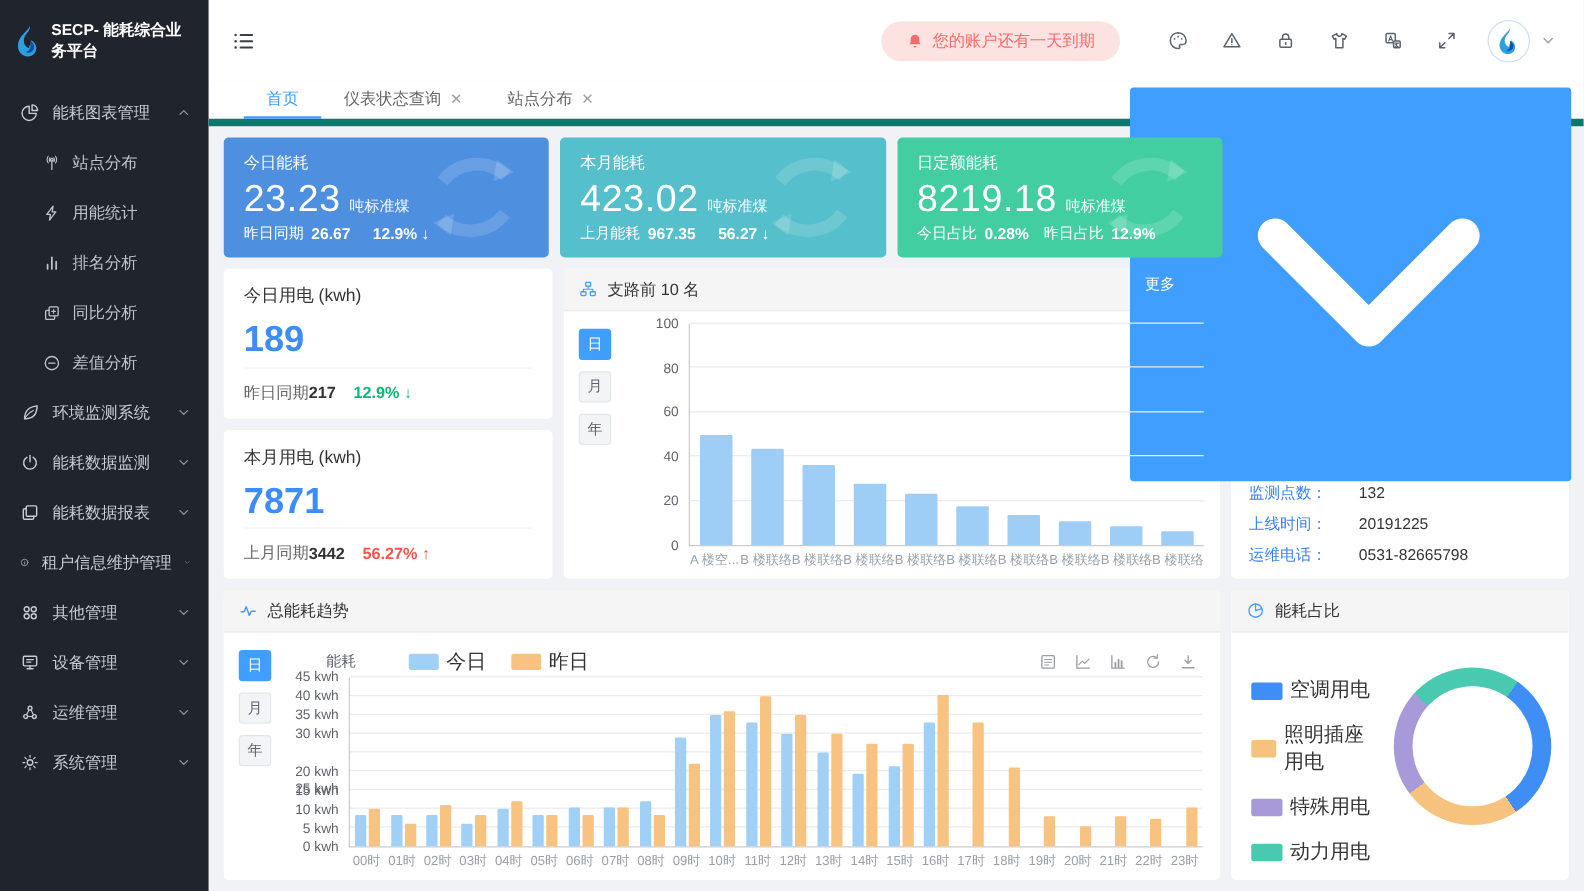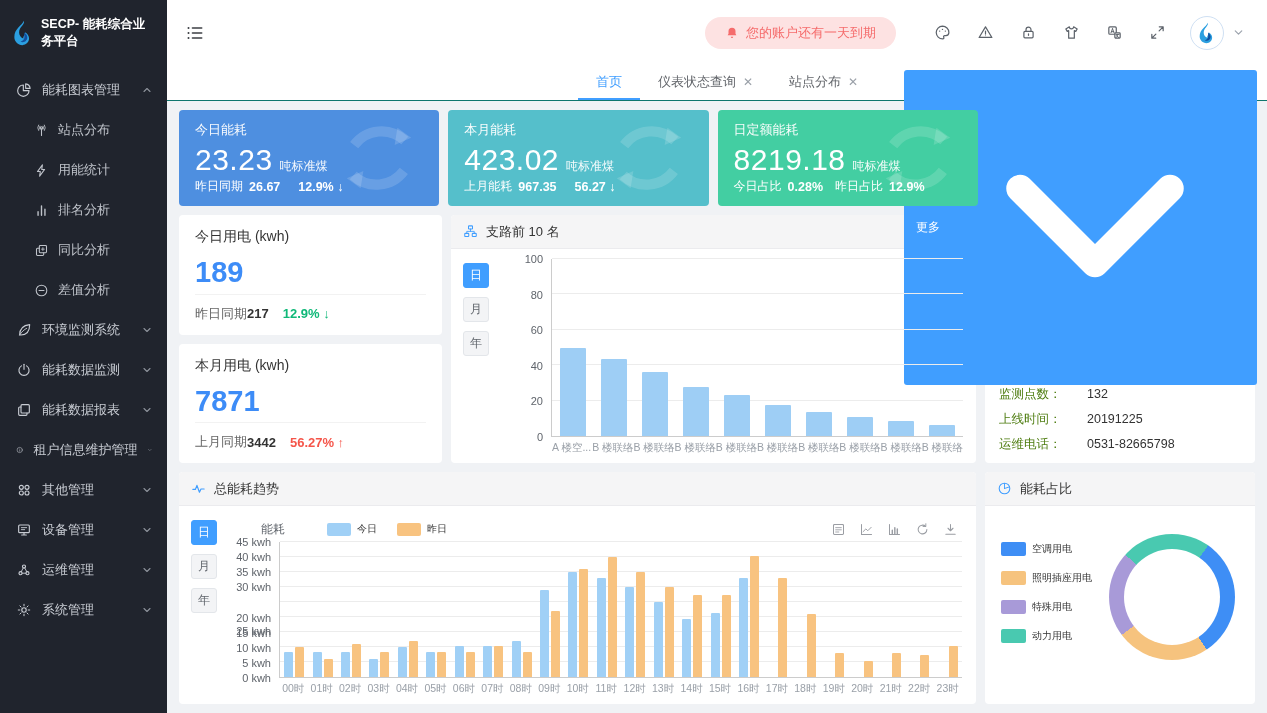--- a/index.html
+++ b/index.html
@@ -32,21 +32,21 @@
   .alert-pill .bell { width:14px; height:14px; }
   .alert-pill .bell svg { width:14px; height:14px; }
   .topbar-icons { display:flex; align-items:center; gap:26px; color:#5c626a; margin-right:24px; }
   .topbar-icons span { width:17px; height:17px; cursor:pointer; display:flex; }
   .topbar-icons svg { width:17px; height:17px; }
   .avatar { width:34px; height:34px; border-radius:50%; border:1px solid #cfe0f3; background:#fff; display:flex; align-items:center; justify-content:center; cursor:pointer; }
   .avatar svg { width:18px; height:22px; }
   .av-caret { width:13px; height:13px; color:#9ca3ad; margin-left:8px; cursor:pointer; }
   .av-caret svg { width:13px; height:13px; }
 
-  .tabbar { height:36px; background:#fff; border-bottom:1px solid #0f766e; display:flex; align-items:stretch; padding:0 8px 0 28px; position:relative;justify-content:center; }
+  .tabbar { height:36px; background:#fff; border-bottom:6px solid #0f766e; display:flex; align-items:stretch; padding:0 8px 0 28px; position:relative; }
   .tabs { display:flex; }
   .tab { display:flex; align-items:center; gap:7px; padding:0 18px; font-size:13px; color:#63666b; border-bottom:2px solid transparent; cursor:pointer; }
   .tab.active { color:#409eff; border-bottom-color:#409eff; }
   .tab .tab-close { font-size:12px; color:#9aa0a8; cursor:pointer; }
   .more-btn { position:absolute; right:10px; top:5px; background:#409eff; border:none; color:#fff; font-size:12px; border-radius:3px; padding:6px 12px; display:flex; align-items:center; gap:5px; cursor:pointer; font-family:inherit; }
   .more-btn svg { width:10px; height:10px; }
 
   .content { flex:1; padding:9px 12px; display:flex; flex-direction:column; gap:9px; overflow:hidden; background:#f0f2f5; }
 
   
@@ -98,39 +98,39 @@
   .bc-bar { border-radius:1px 1px 0 0; }
   .bc-x { grid-row:2; grid-column:2; display:flex; font-size:10.5px; color:#9aa0a8; }
   .bc-x span { flex:1; text-align:center; padding-top:4px; white-space:nowrap; overflow:hidden; }
 
   
   .row3 { display:grid; grid-template-columns:1fr 270px; gap:9px; flex:1; min-height:0; }
   .trend-right { flex:1; display:flex; flex-direction:column; min-width:0; }
   .legend-row { height:26px; display:flex; align-items:center; flex-shrink:0; }
   .axis-name { font-size:12px; color:#5f646b; margin-left:34px; }
   .legend-items { display:flex; align-items:center; gap:20px; margin-left:42px; }
-  .legend-item { display:flex; align-items:center; gap:6px; font-size:10px; color:#333; cursor:pointer; }
+  .legend-item { display:flex; align-items:center; gap:6px; font-size:16px; color:#333; cursor:pointer; }
   .legend-swatch { width:24px; height:13px; border-radius:2px; }
   .chart-toolbar { margin-left:auto; display:flex; align-items:center; gap:13px; color:#9a9da3; padding-right:4px; }
   .chart-toolbar span { width:15px; height:15px; cursor:pointer; display:flex; }
   .chart-toolbar svg { width:15px; height:15px; }
   .trend-chart { flex:1; min-height:0; display:grid; }
 
   
   .pie-body { flex:1; display:flex; padding:28px 14px 0 16px; gap:10px; }
   .pie-legend { display:flex; flex-direction:column; gap:15px; padding-top:8px; }
   .pie-legend .legend-swatch { width:25px; height:14px; }
   .donut-wrap { flex:1; display:flex; justify-content:center; }
   .donut { width:126px; height:126px; border-radius:50%; position:relative; }
   .donut::after { content:""; position:absolute; left:50%; top:50%; width:96px; height:96px; border-radius:50%; background:#fff; transform:translate(-50%,-50%); }
 
   
   .site-rows { flex:1; padding:6px 14px; display:flex; flex-direction:column; justify-content:space-around; }
   .site-row { display:flex; font-size:12.5px; line-height:18px; }
-  .site-label { width:88px; color:#4d7c0f; flex-shrink:0; }
+  .site-label { width:88px; color:#3b82f6; flex-shrink:0; }
   .site-value { color:#333; }
 </style>
 </head>
 <body>
 
 <div class="app">
 
   <aside class="sidebar">
     <div class="logo">
       <svg viewBox="0 0 24 30">

